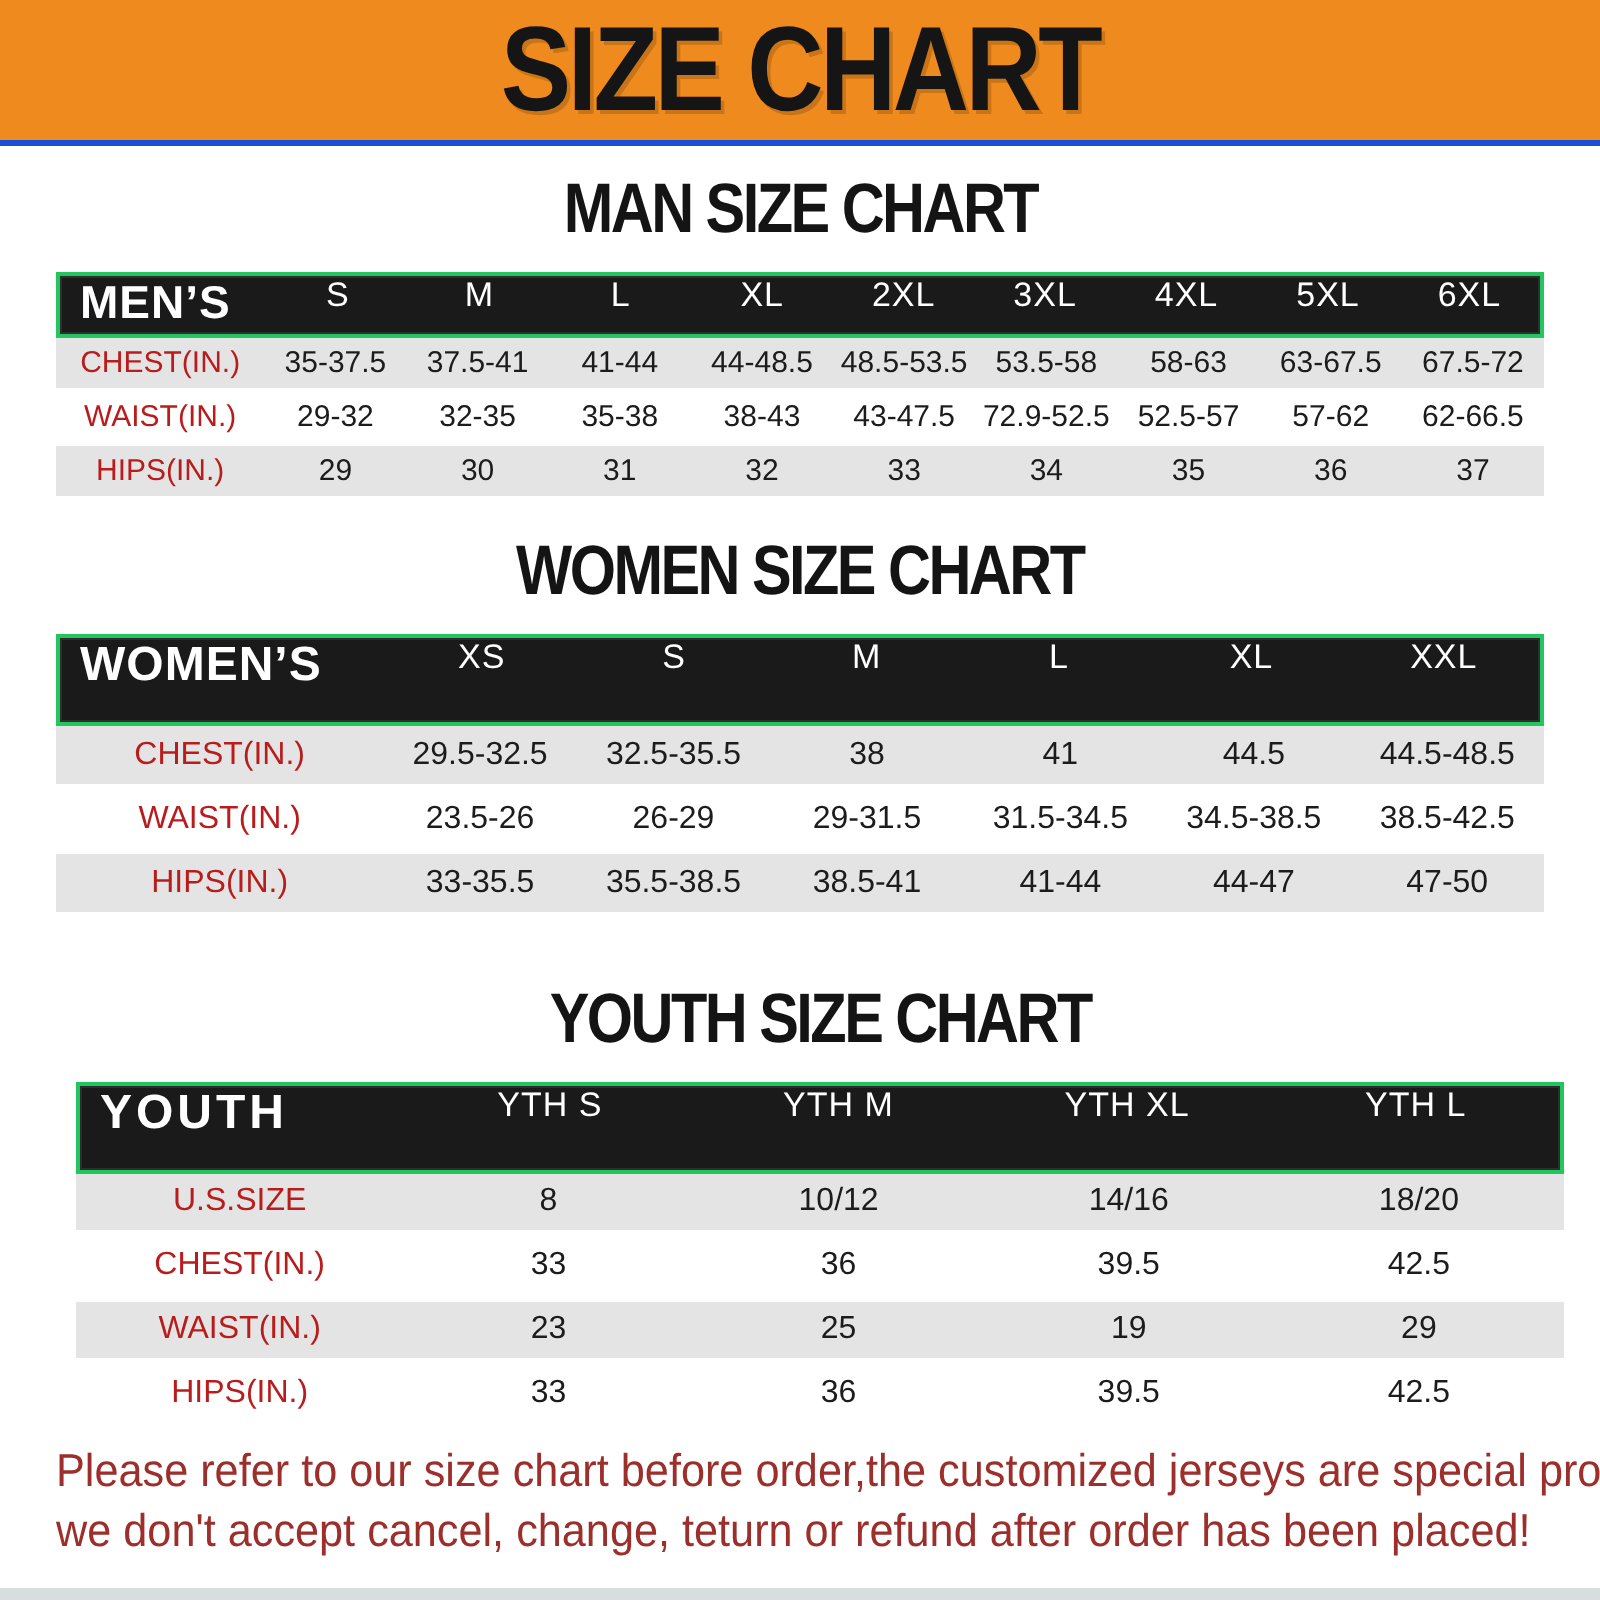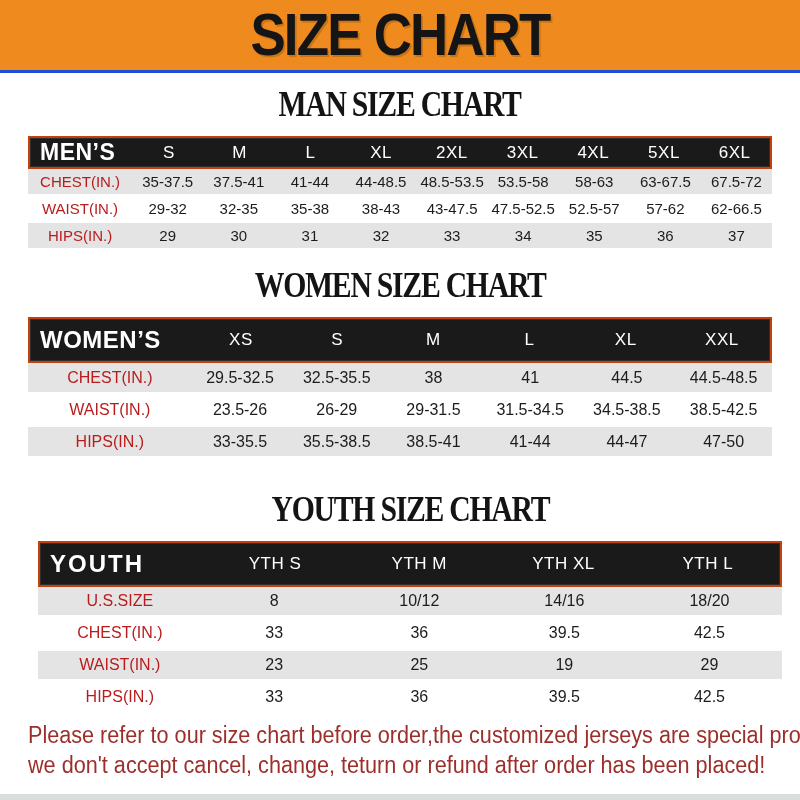--- a/index.html
+++ b/index.html
@@ -30,21 +30,20 @@
     transform-origin: 50% 50%;
     text-shadow: 2px 2px 0 rgba(90,50,0,0.25);
   }
 
   
   .section-title {
     margin: 0;
     text-align: center;
     height: 40px;
     line-height: 40px;
-    font-family: Liberation Serif, serif;
   }
   .section-title .cond {
     display: inline-block;
     font-size: 35px;
     font-weight: 700;
     letter-spacing: -1.5px;
     color: #141414;
     transform: scaleX(0.85);
     transform-origin: 50% 50%;
   }
@@ -53,23 +52,23 @@
   .sec-youth { margin-top: 34px; padding-left: 20px; }
   .section-title { margin-bottom: 11px; }
 
   
   .size-table {
     width: 744px;
     margin: 0 auto;
   }
   .band {
     display: flex;
-    align-items: center;
+    align-items: flex-start;
     background: #1A1A1A;
-    border: 2px solid #c2410c;
+    border: 2px solid #22c55e;
     box-shadow: inset 0 0 0 1px #2e2e2e;
     color: #ffffff;
   }
   .men   .band { height: 29px; }
   .women .band { height: 42px; }
   .youth .band { height: 42px; }
 
   .band .corner {
     text-align: left;
     padding-left: 10px;
@@ -184,21 +183,21 @@
         <span class="cell">63-67.5</span>
         <span class="cell">67.5-72</span>
       </div>
       <div class="trow white">
         <span class="corner rlabel">WAIST(IN.)</span>
         <span class="cell">29-32</span>
         <span class="cell">32-35</span>
         <span class="cell">35-38</span>
         <span class="cell">38-43</span>
         <span class="cell">43-47.5</span>
-        <span class="cell">47.5-52.5</span>
+        <span class="cell">72.9-52.5</span>
         <span class="cell">52.5-57</span>
         <span class="cell">57-62</span>
         <span class="cell">62-66.5</span>
       </div>
       <div class="trow gray">
         <span class="corner rlabel">HIPS(IN.)</span>
         <span class="cell">29</span>
         <span class="cell">30</span>
         <span class="cell">31</span>
         <span class="cell">32</span>

